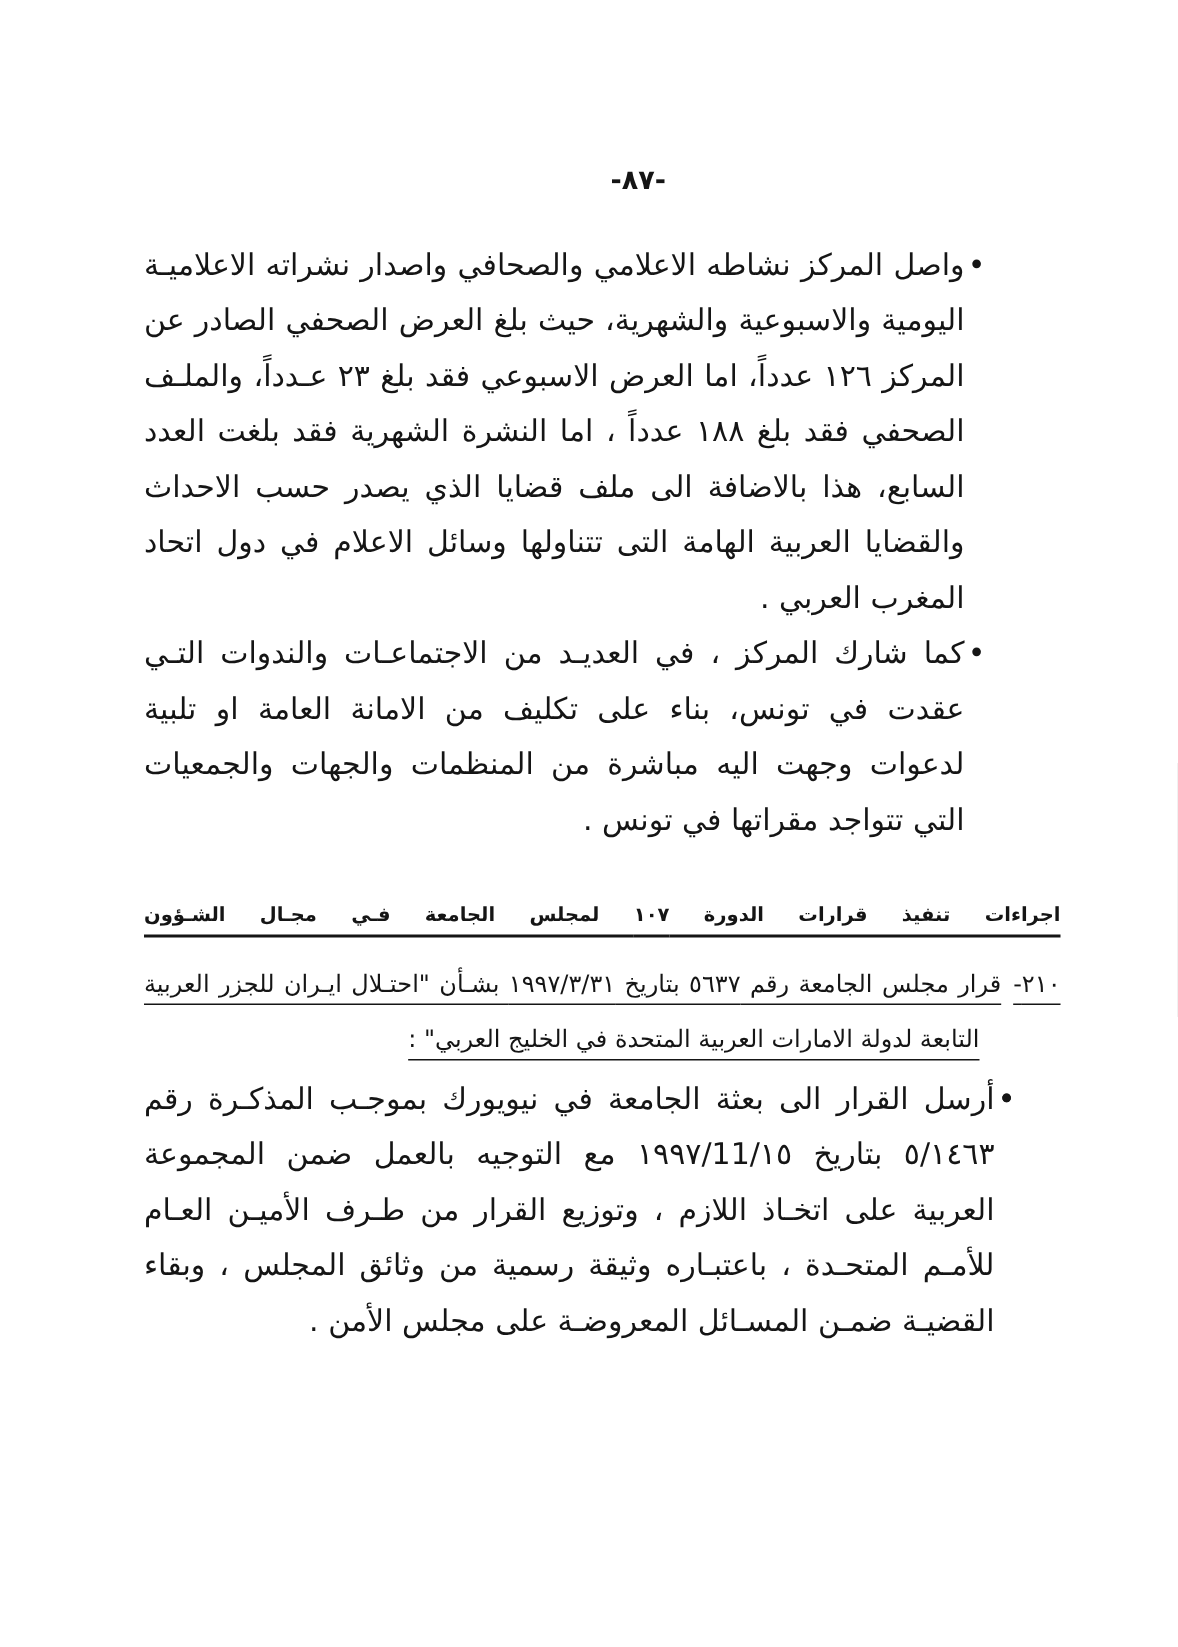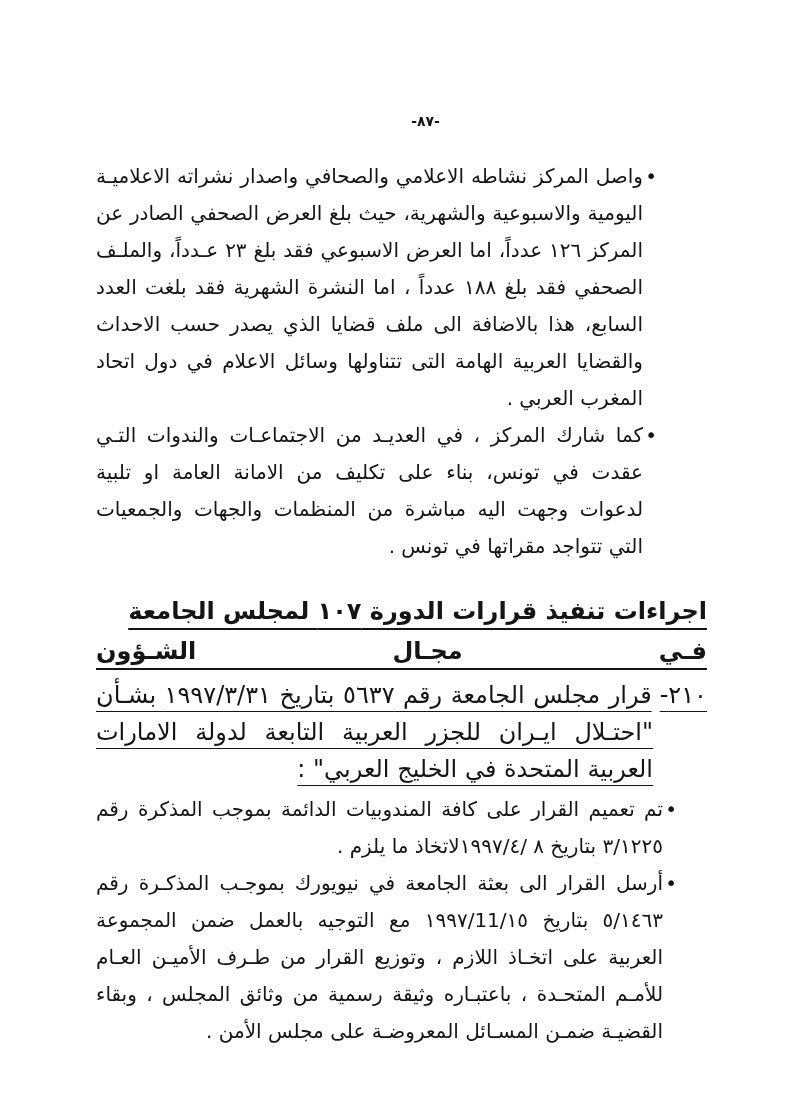--- a/index.html
+++ b/index.html
@@ -10,21 +10,21 @@
     color: #151515;
     direction: rtl;
     font-family: "DejaVu Sans", sans-serif;
     box-sizing: border-box;
     padding: 110px 78px 30px 96px;
     overflow: hidden;
     position: relative;
     margin: 0 auto;
   }
   .page-num {
-    font-size: 14px;
+    font-size: 18px;
     line-height: 22px;
     text-align: center;
     padding-left: 48px;
     letter-spacing: 1px;
     margin-bottom: 26px;
     font-weight: bold;
   }
   .para {
     font-size: 20px;
     line-height: 37px;
@@ -32,32 +32,32 @@
     position: relative;
   }
   .intro { margin-right: 64px; }
   .intro .bullet { position: absolute; top: 0; right: -14px; }
   .sub { margin-right: 44px; }
   .sub .bullet { position: absolute; top: 0; right: -14px; }
   .bullet { font-size: 20px; }
   .heading {
     margin-top: 26px;
     margin-bottom: 6px;
-    font-size: 24px;
+    font-size: 13px;
     font-weight: bold;
     line-height: 40px;
   }
   .heading-line {
     text-decoration: underline;
     text-decoration-thickness: 1.5px;
     text-underline-offset: 9px;
   }
   .heading-line.j { text-align-last: justify; }
   .item {
-    font-size: 24px;
+    font-size: 16px;
     line-height: 37px;
     text-align: justify;
     padding-right: 54px;
     text-indent: -54px;
     text-decoration: underline;
     text-decoration-thickness: 1.3px;
     text-underline-offset: 8px;
     margin-bottom: 3px;
   }
   .item-num { margin-left: 8px; }
@@ -82,21 +82,20 @@
   <div class="heading">
     <div class="heading-line j">اجراءات تنفيذ قرارات الدورة ١٠٧ لمجلس الجامعة فـي مجـال الشـؤون</div>
   </div>
 
   <div class="item">
     <span class="item-num">٢١٠-</span><span>قرار مجلس الجامعة رقم ٥٦٣٧ بتاريخ ١٩٩٧/٣/٣١ بشـأن "احتـلال ايـران للجزر العربية التابعة لدولة الامارات العربية المتحدة في الخليج العربي" :</span>
   </div>
 
   <div class="para sub">
     <span class="bullet">•</span>
-    <span>تم تعميم القرار على كافة المندوبيات الدائمة بموجب المذكرة رقم ٣/١٢٢٥ بتاريخ ٨ /١٩٩٧/٤لاتخاذ ما يلزم .</span>
   </div>
 
   <div class="para sub">
     <span class="bullet">•</span>
     <span>أرسل القرار الى بعثة الجامعة في نيويورك بموجـب المذكـرة رقم ٥/١٤٦٣ بتاريخ ١٩٩٧/11/١٥ مع التوجيه بالعمل ضمن المجموعة العربية على اتخـاذ اللازم ، وتوزيع القرار من طـرف الأميـن العـام للأمـم المتحـدة ، باعتبـاره وثيقة رسمية من وثائق المجلس ، وبقاء القضيـة ضمـن المسـائل المعروضـة على مجلس الأمن .</span>
   </div>
 
 </div>
 
 </body></html>

